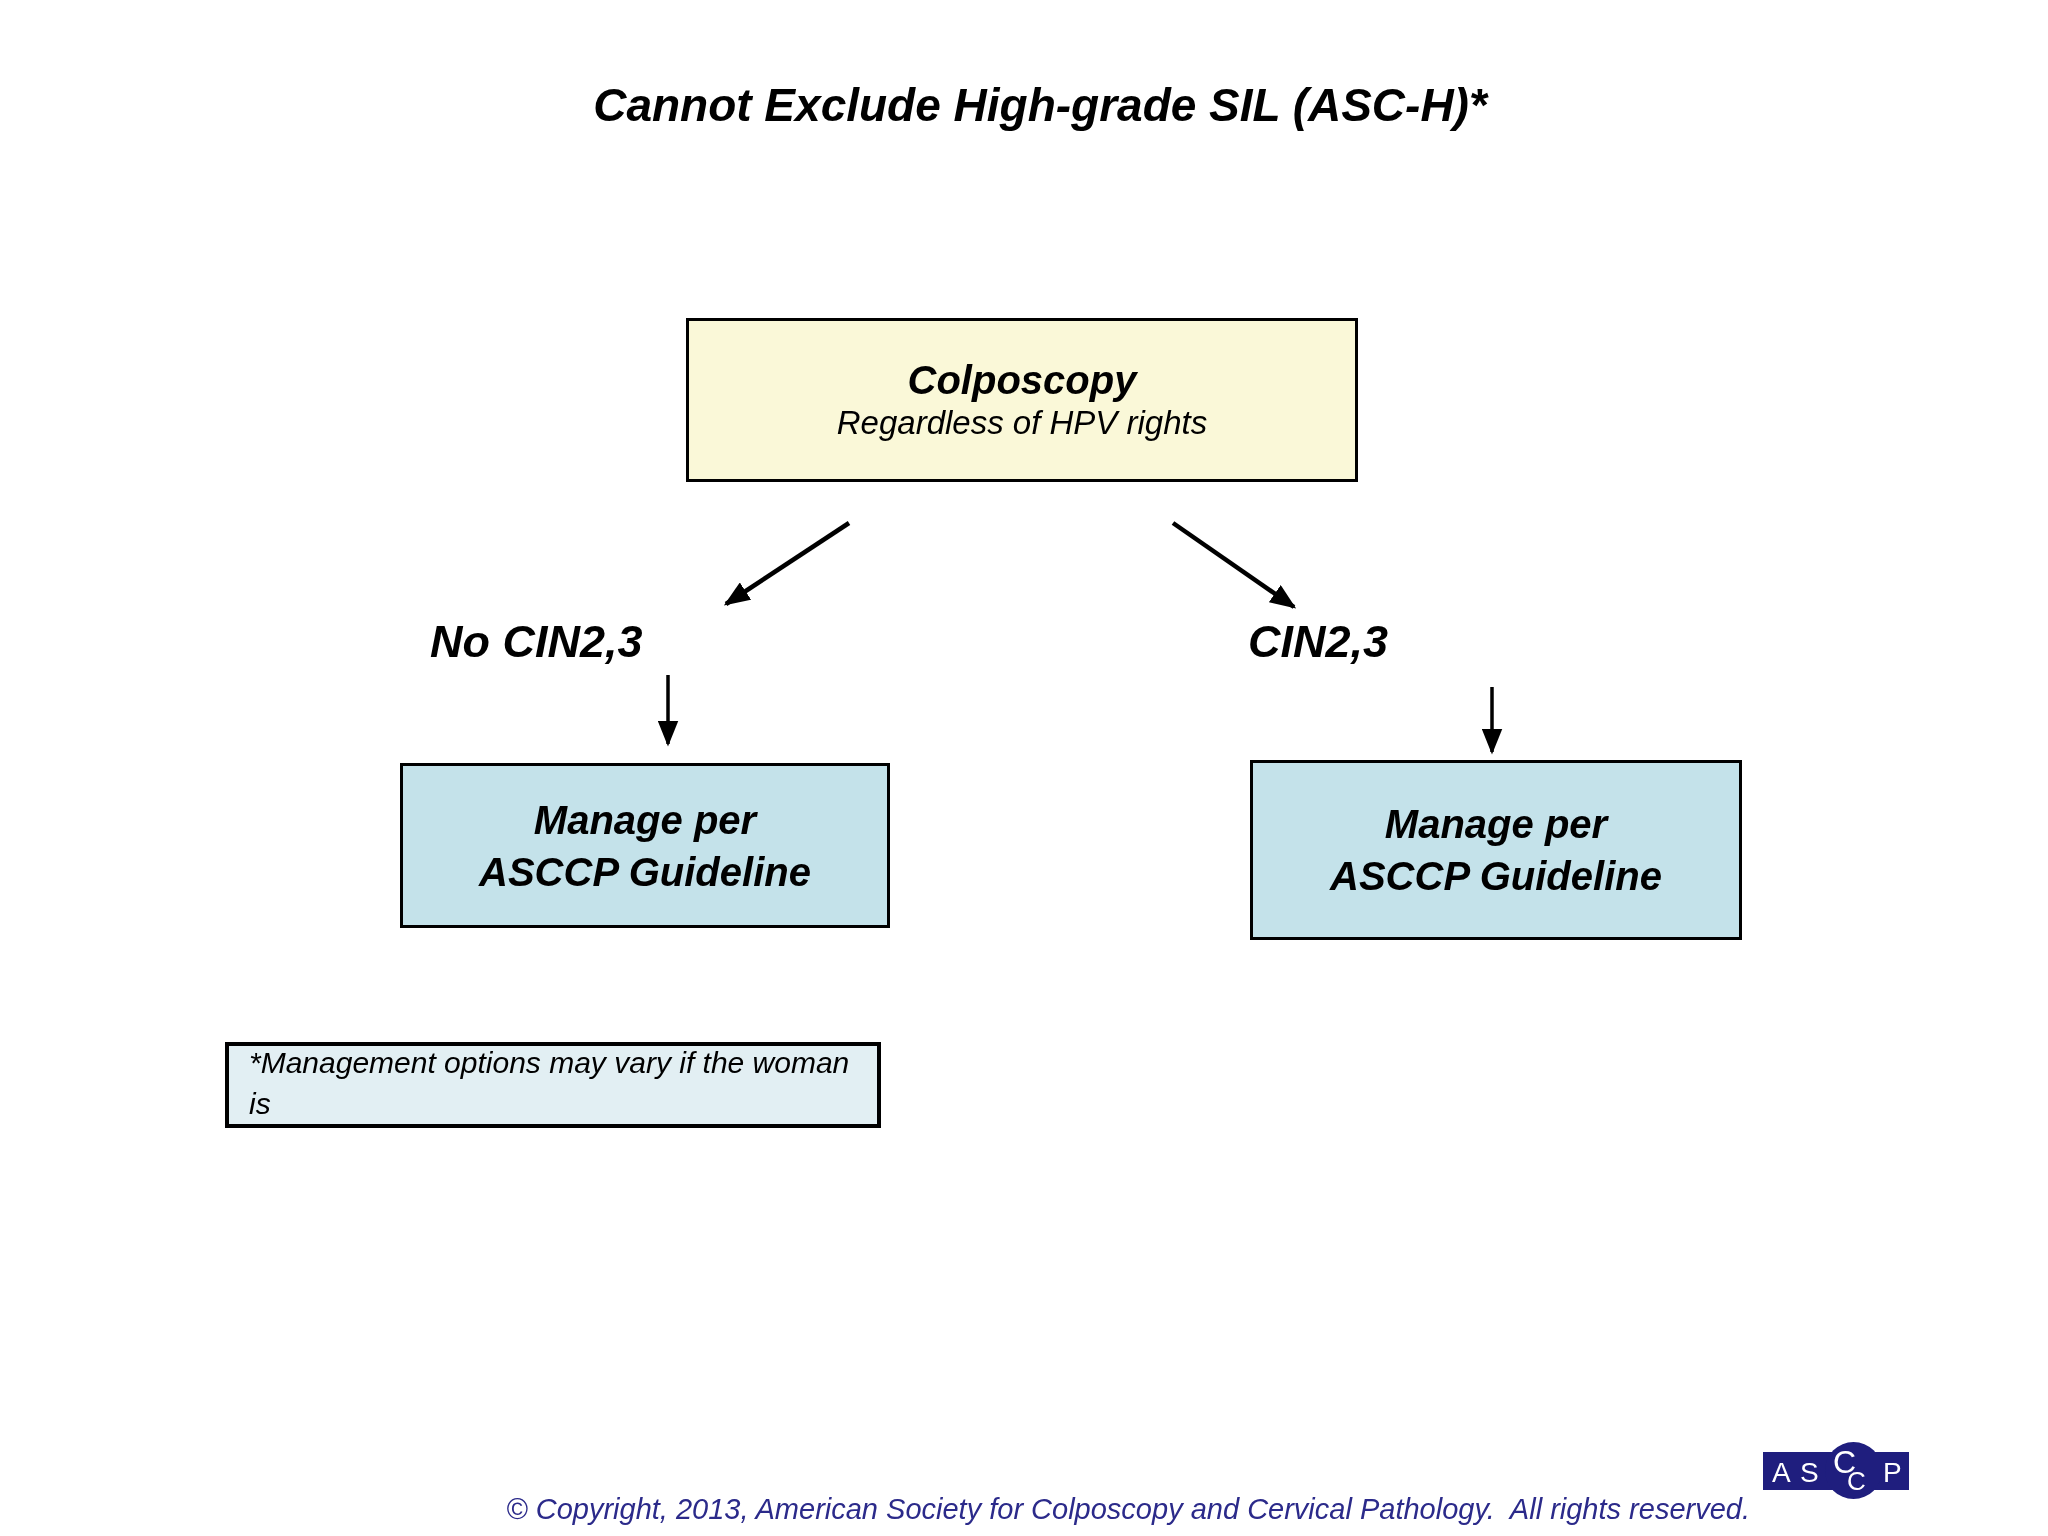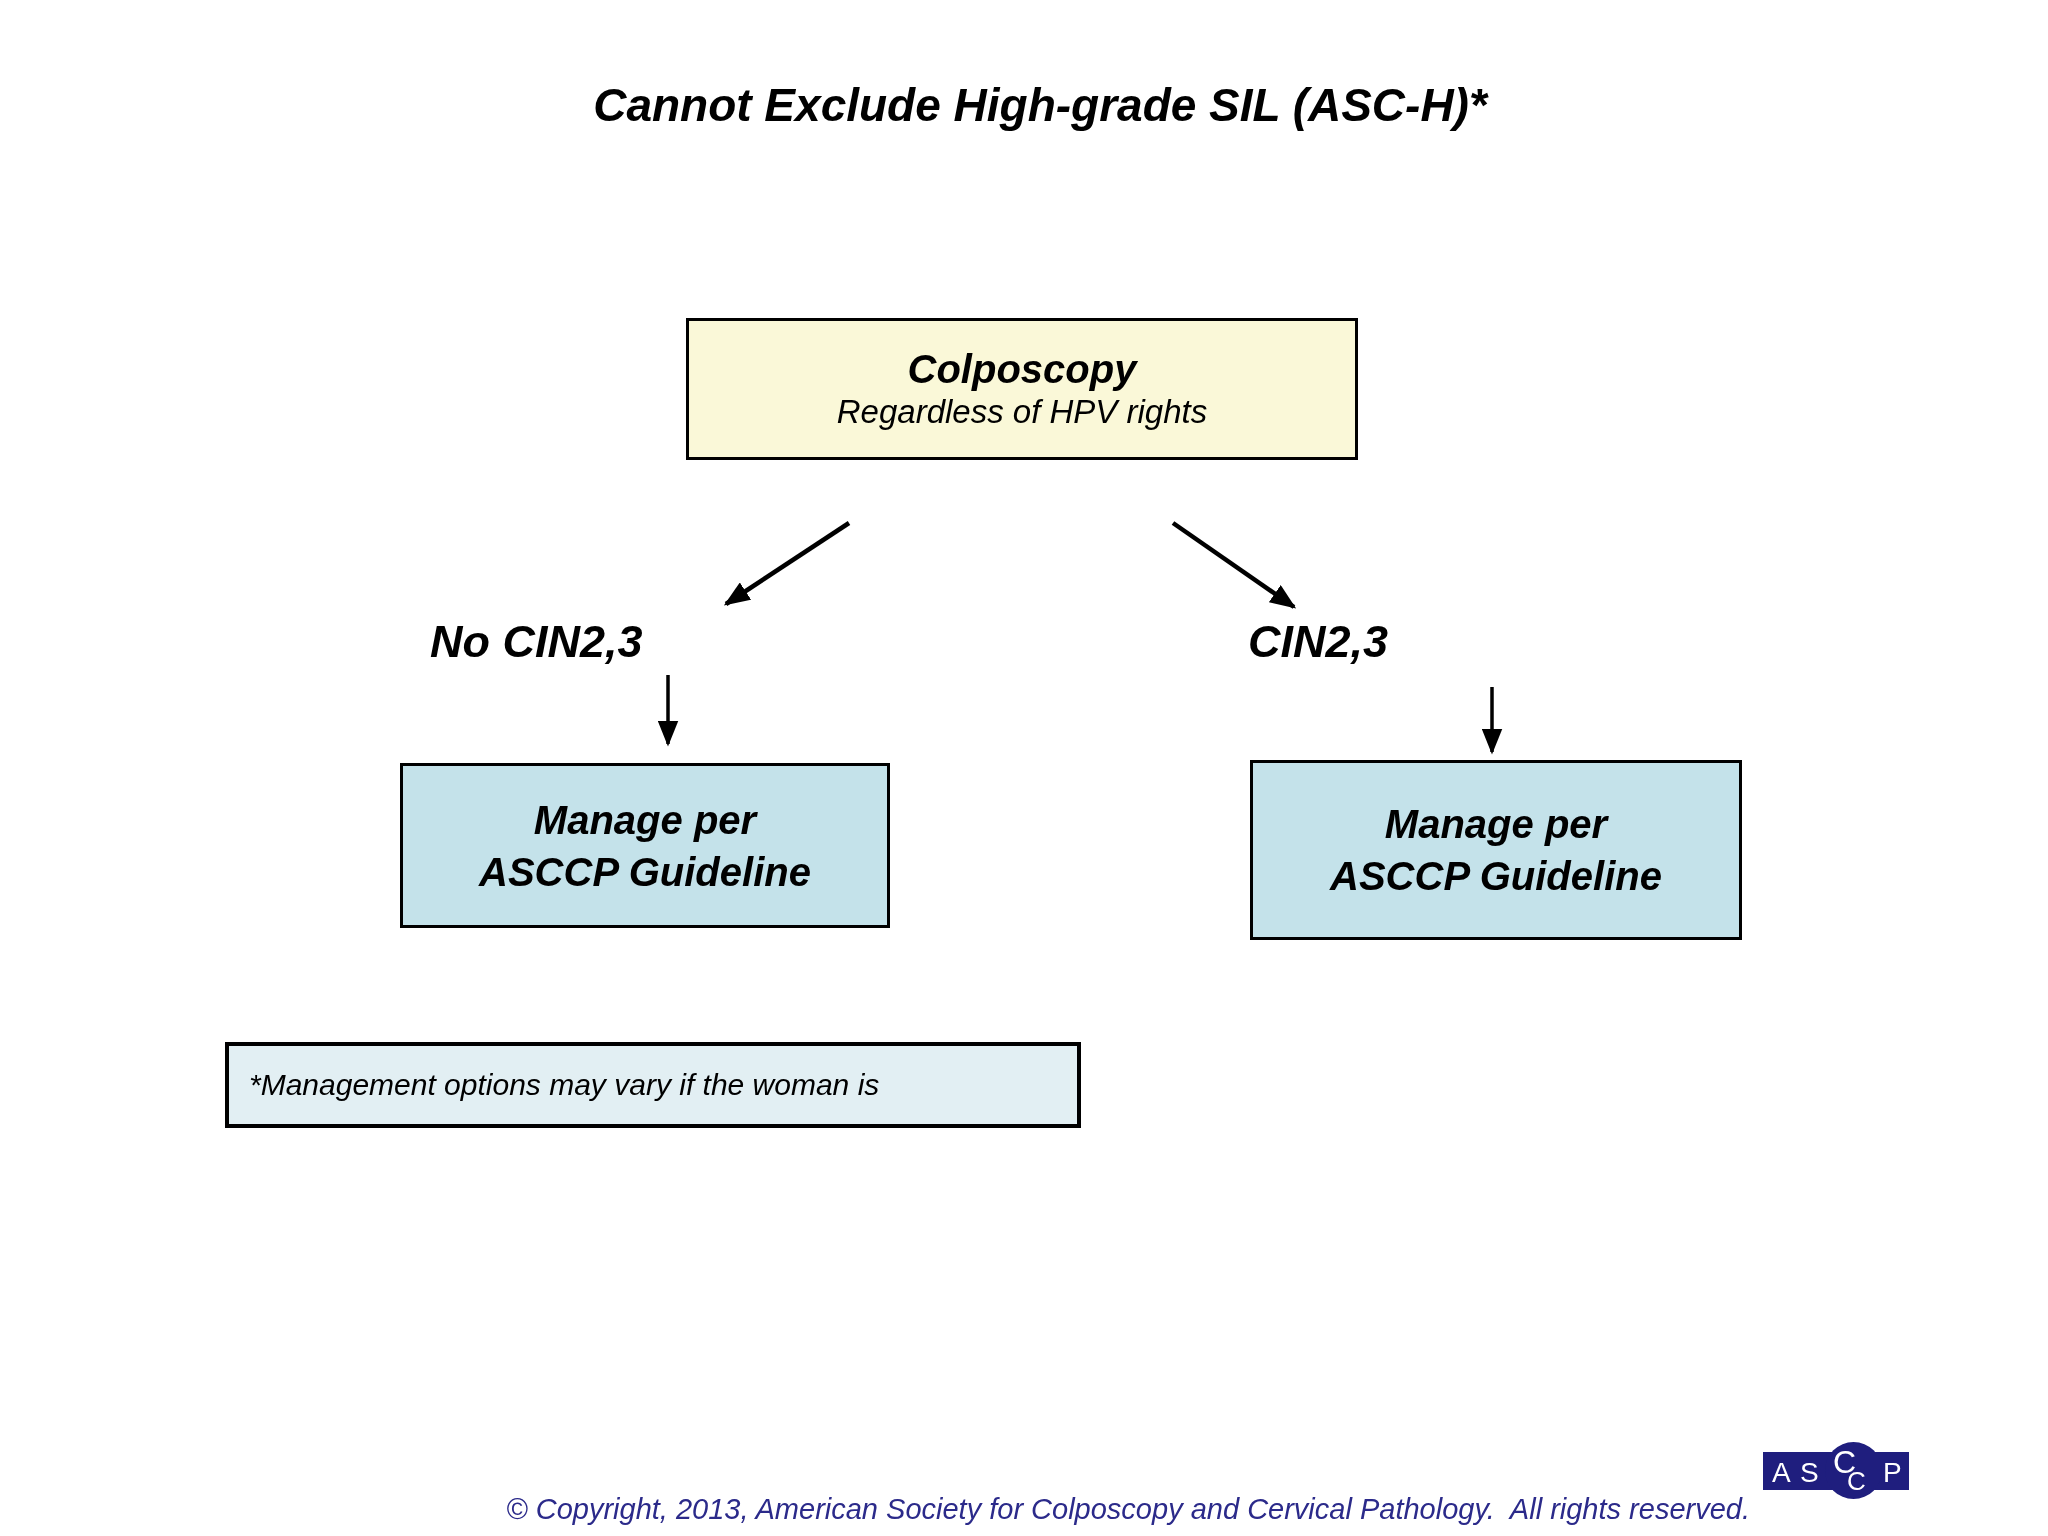--- a/index.html
+++ b/index.html
@@ -29,21 +29,21 @@
     box-sizing: border-box;
     border: 3px solid #000000;
     display: flex;
     flex-direction: column;
     justify-content: center;
     align-items: center;
     text-align: center;
   }
 
   .colposcopy-box {
-    left: 686px; top: 318px; width: 672px; height: 142px;
+    left: 686px; top: 318px; width: 672px; height: 164px;
     background: #FAF8D8;
   }
   .colposcopy-heading {
     font-size: 40px; font-weight: bold; font-style: italic; line-height: 1.15;
   }
   .colposcopy-subheading {
     font-size: 33px; font-style: italic; line-height: 1.2;
   }
 
   .arrows {
@@ -67,27 +67,27 @@
     font-size: 40px;
     font-weight: bold;
     font-style: italic;
     line-height: 1.3;
   }
   .manage-box.left  { left: 400px;  top: 763px; width: 490px; height: 165px; }
   .manage-box.right { left: 1250px; top: 760px; width: 492px; height: 180px; }
 
   .footnote {
     position: absolute;
-    left: 225px; top: 1042px; width: 856px; height: 86px;
+    left: 225px; top: 1042px; width: 656px; height: 86px;
     box-sizing: border-box;
     border: 4px solid #000000;
     background: #E2EFF3;
     display: flex;
     flex-direction: column;
-    justify-content: center;
+    justify-content: flex-end;
     padding-left: 20px;
     font-size: 30px;
     font-style: italic;
     line-height: 1.35;
   }
 
   .copyright {
     position: absolute;
     left: 0; top: 1477px; width: 1750px;
     text-align: right;

